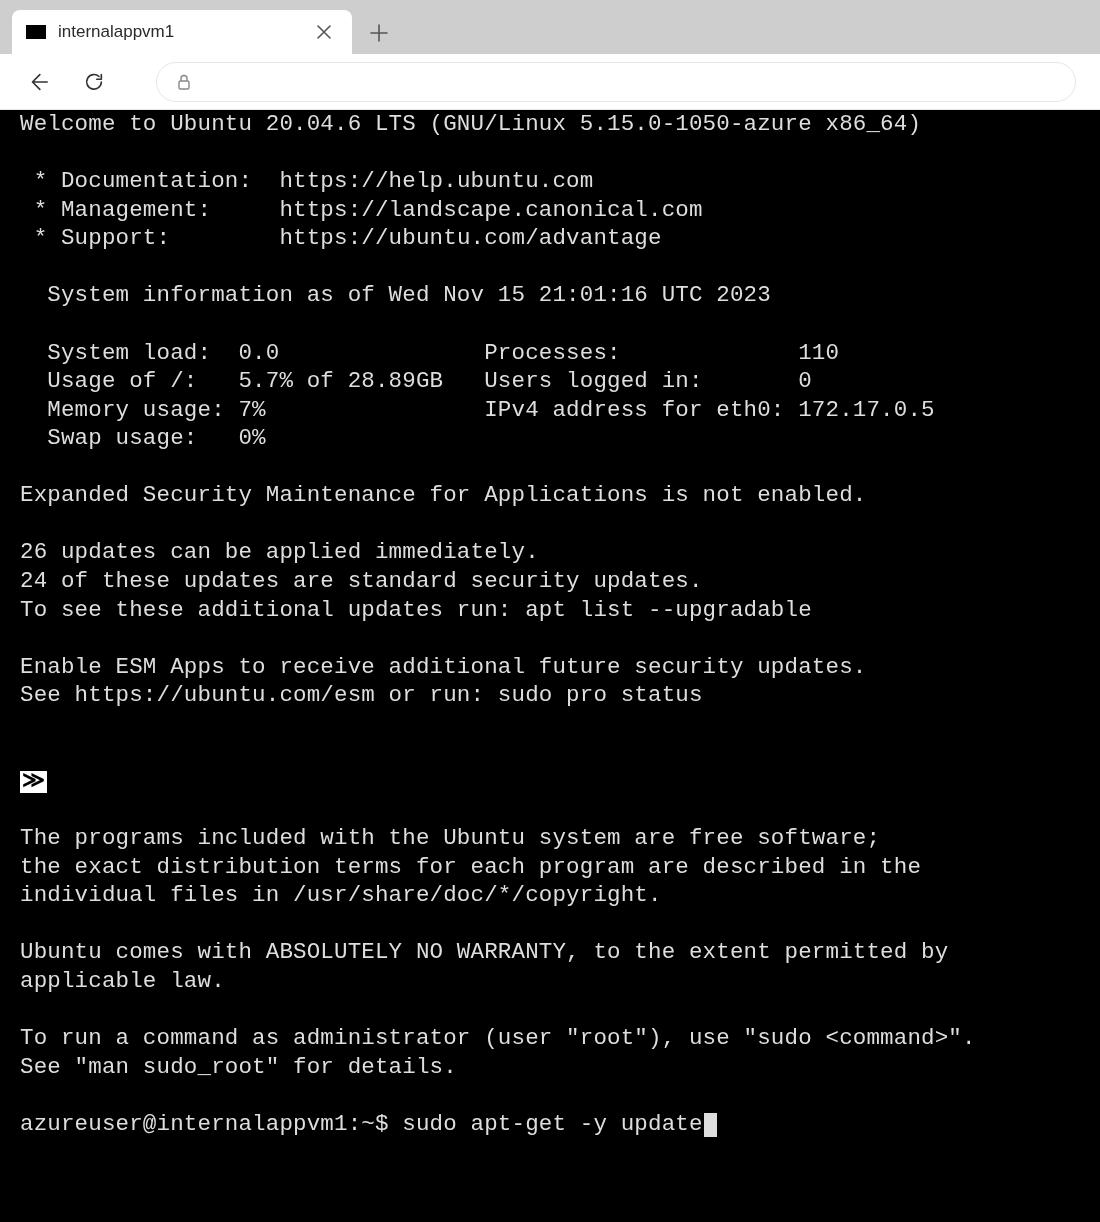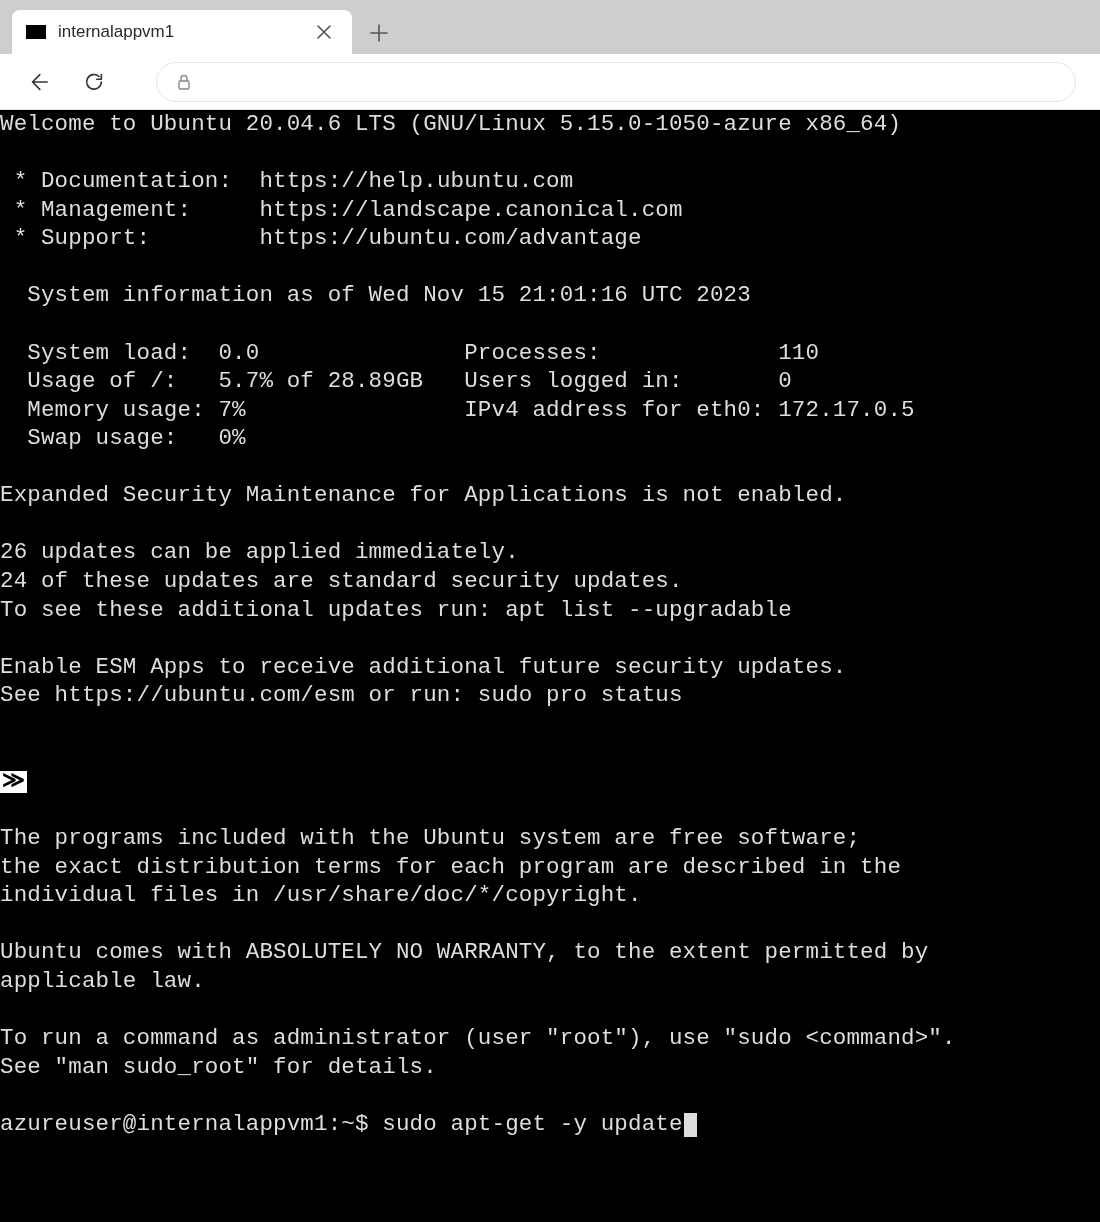--- a/index.html
+++ b/index.html
@@ -111,21 +111,21 @@
     .address-bar svg {
       width: 18px;
       height: 18px;
     }
     .terminal {
       background: #000000;
       color: #dedede;
       font-family: "Consolas", "Courier New", monospace;
       font-size: 22.5px;
       line-height: 1.27;
-      padding: 0 0;
+      padding: 0 20px;
       white-space: pre;
       height: calc(1222px - 110px);
       overflow: hidden;
       letter-spacing: 0.15px;
     }
     .cursor-block {
       display: inline-block;
       width: 13px;
       height: 24px;
       background: #dedede;

